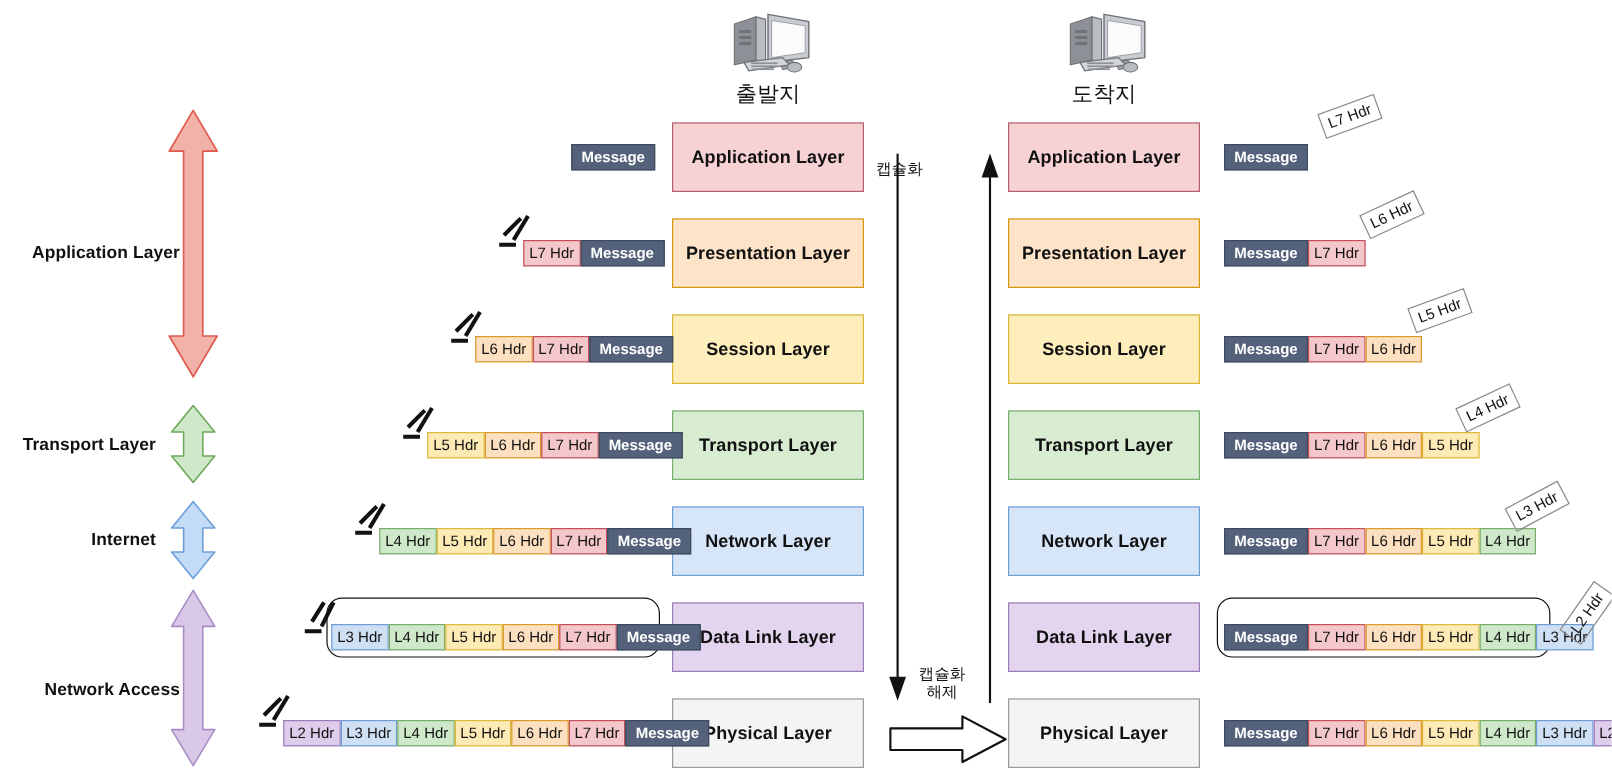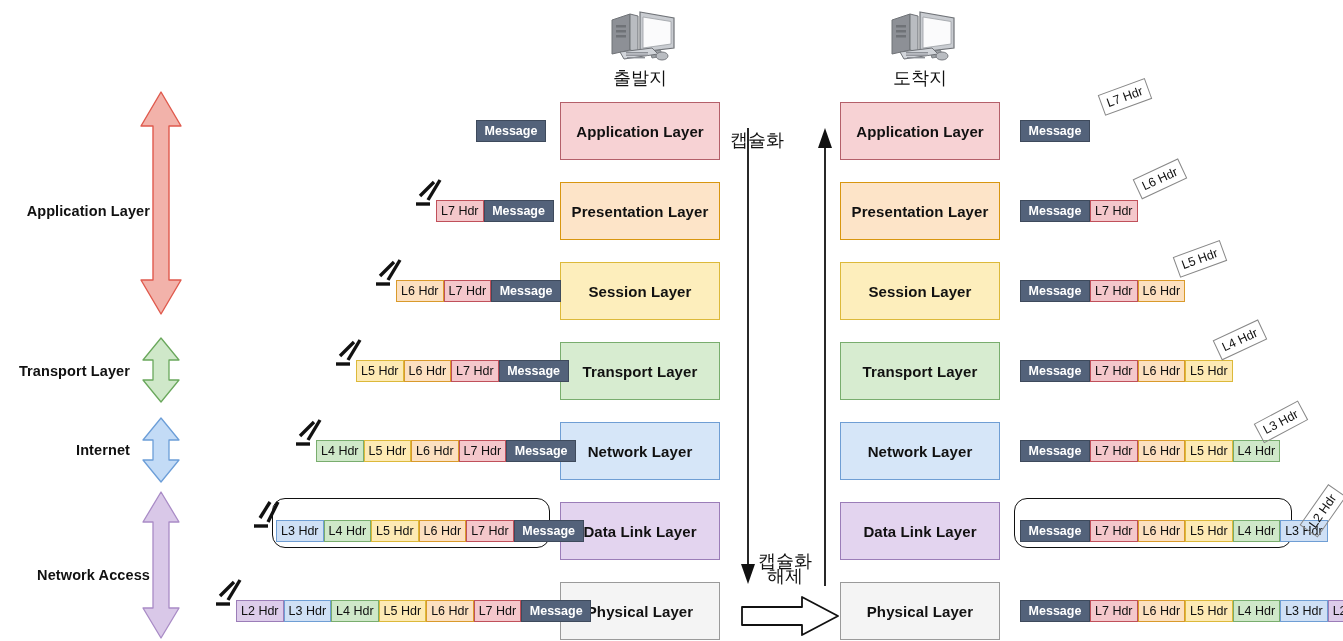--- a/index.html
+++ b/index.html
@@ -47,21 +47,21 @@
   .strike svg{display:block;}
 
   
   .pc{position:absolute;}
   .pc svg{display:block;}
   .pc-label{position:absolute;font-size:18px;color:#111;text-align:center;white-space:nowrap;}
 
   
   .vline{position:absolute;}
   .vline svg{display:block;}
-  .flow-text{position:absolute;font-size:18px;color:#111;text-align:center;
+  .flow-text{position:absolute;font-size:13px;color:#111;text-align:center;
              line-height:15px;white-space:nowrap;}
   .block-arrow{position:absolute;}
 </style>
 </head>
 <body>
 
 <div class="stage">
 
   <div class="pc" style="left:600px;top:8px;">
     <svg width="80" height="56" viewBox="0 0 80 56">

